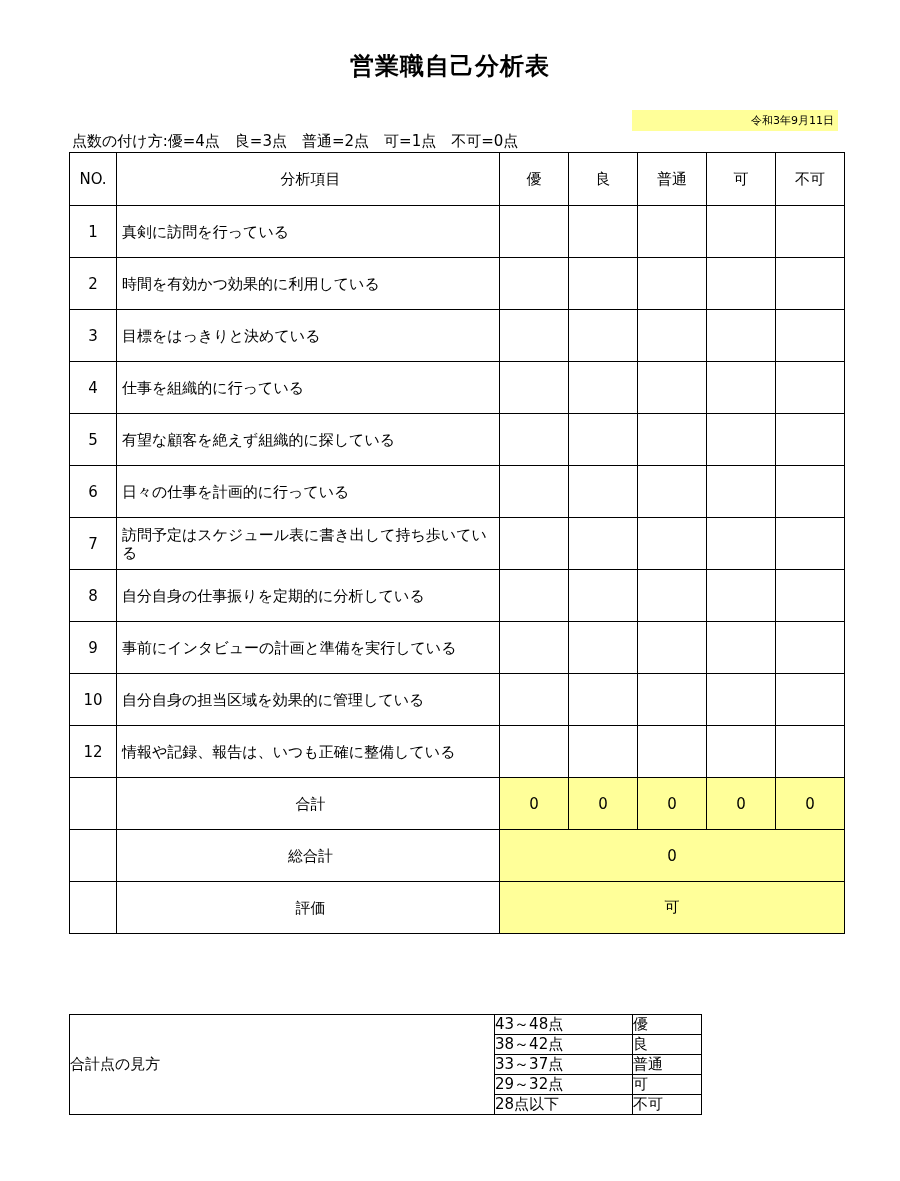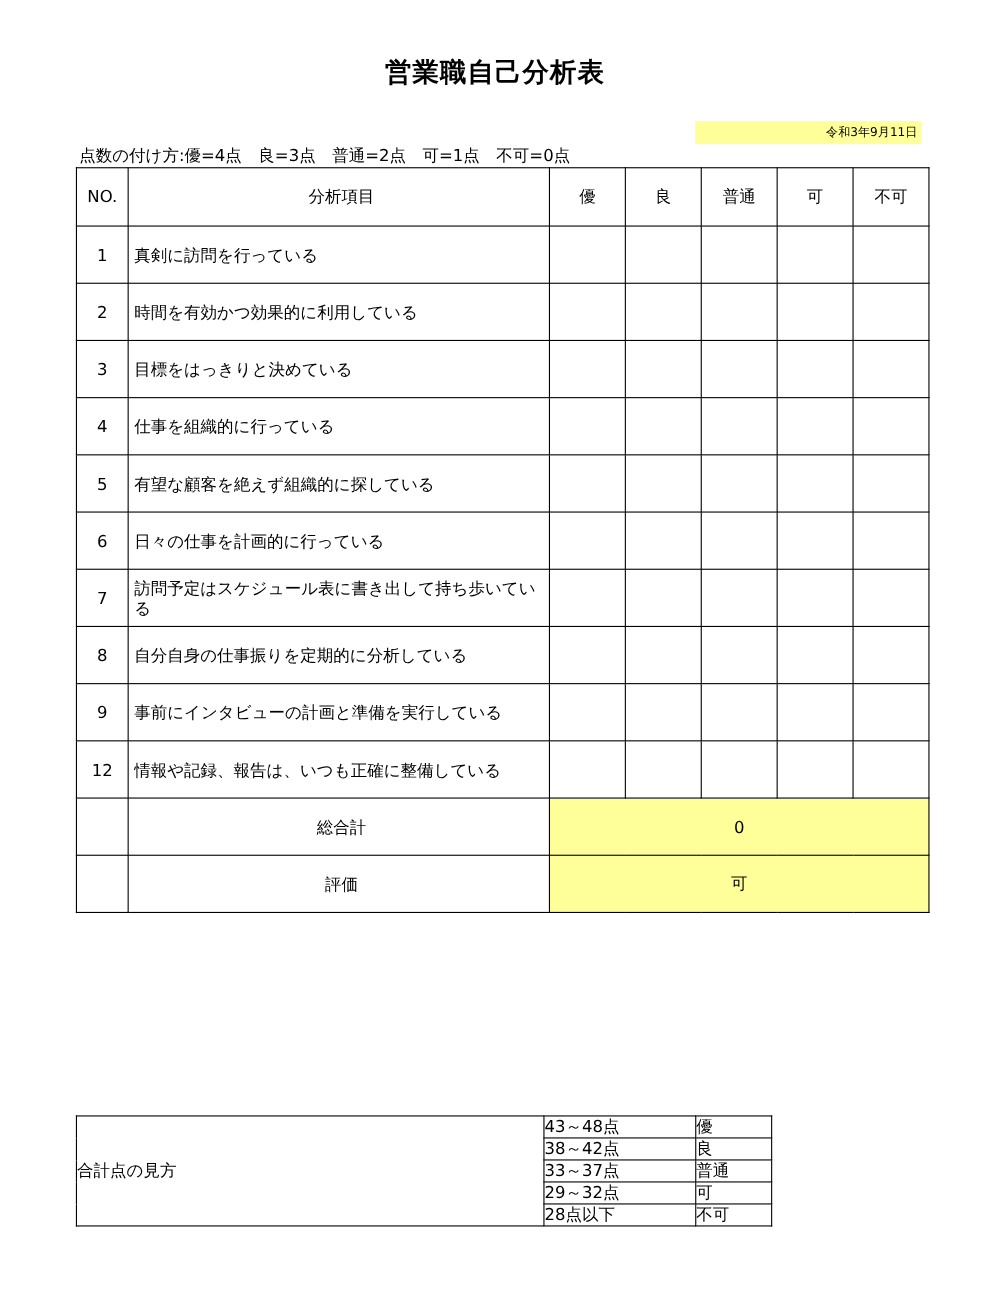--- a/index.html
+++ b/index.html
@@ -116,27 +116,45 @@
   <tr>
     <td class="c-no">9</td>
     <td class="c-item">事前にインタビューの計画と準備を実行している</td>
     <td class="c-g"></td>
     <td class="c-g"></td>
     <td class="c-g"></td>
     <td class="c-g"></td>
     <td class="c-g"></td>
   </tr>
   <tr>
+    <td class="c-no">10</td>
+    <td class="c-item">自分自身の担当区域を効果的に管理している</td>
+    <td class="c-g"></td>
+    <td class="c-g"></td>
+    <td class="c-g"></td>
+    <td class="c-g"></td>
+    <td class="c-g"></td>
+  </tr>
+  <tr>
     <td class="c-no">12</td>
     <td class="c-item">情報や記録、報告は、いつも正確に整備している</td>
     <td class="c-g"></td>
     <td class="c-g"></td>
     <td class="c-g"></td>
     <td class="c-g"></td>
     <td class="c-g"></td>
+  </tr>
+  <tr>
+    <td class="c-no"></td>
+    <td class="c-item center" style="padding-left:0">合計</td>
+    <td class="c-g yellow">0</td>
+    <td class="c-g yellow">0</td>
+    <td class="c-g yellow">0</td>
+    <td class="c-g yellow">0</td>
+    <td class="c-g yellow">0</td>
   </tr>
   <tr>
     <td class="c-no"></td>
     <td class="c-item center" style="padding-left:0">総合計</td>
     <td colspan="5" class="yellow center">0</td>
   </tr>
   <tr>
     <td class="c-no"></td>
     <td class="c-item center" style="padding-left:0">評価</td>
     <td colspan="5" class="yellow center">可</td>

